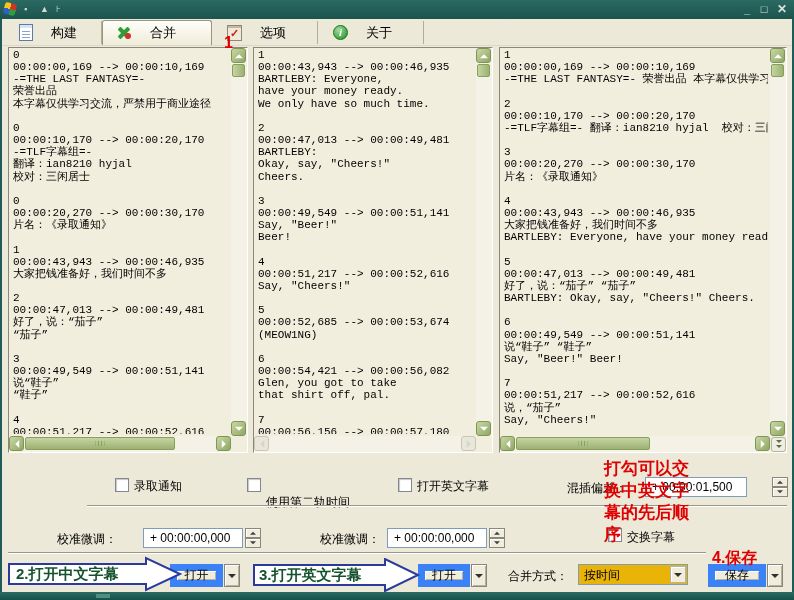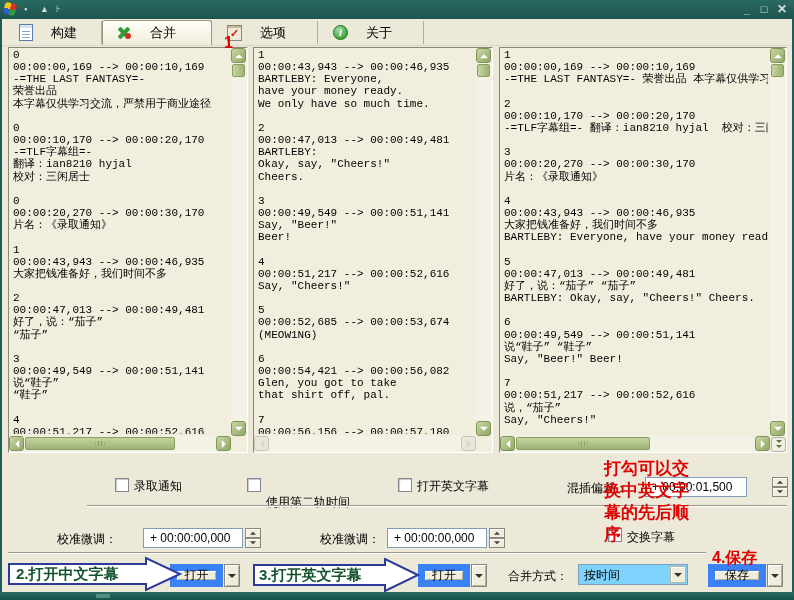--- a/index.html
+++ b/index.html
@@ -102,21 +102,21 @@
   .spin-ud .u::after{border-bottom-color:#404040;transform:translate(-50%,-70%);}
   .spin-ud .d::after{border-top-color:#404040;transform:translate(-50%,-30%);}
 
   .xbtn{position:absolute;height:23px;box-sizing:border-box;background:#f0eddd;border:7px solid #3b82f6;
     box-shadow:inset 1px 1px 0 #fff,inset -1px -1px 0 #b5b29e;
     display:flex;align-items:center;justify-content:center;font-size:12px;}
   .dropbtn{position:absolute;width:16px;height:23px;box-sizing:border-box;background:#f0eddd;
     border:1px solid #88867a;box-shadow:inset 1px 1px 0 #fff,inset -1px -1px 0 #b5b29e;}
   .dropbtn::after{content:"";position:absolute;left:50%;top:50%;border:4px solid transparent;
     border-top-color:#303030;transform:translate(-50%,-25%);}
-  .combo{position:absolute;height:21px;background:#7dd3fc;border:1px solid #7f9db9;box-sizing:border-box;}
+  .combo{position:absolute;height:21px;background:#eab308;border:1px solid #7f9db9;box-sizing:border-box;}
   .combo .val{position:absolute;left:5px;top:2px;font-size:12px;}
   .combo .cbtn{position:absolute;right:1px;top:1px;bottom:1px;width:16px;background:#f0eddd;
     border:1px solid #b5b29e;box-sizing:border-box;box-shadow:inset 1px 1px 0 #fff;}
   .combo .cbtn::after{content:"";position:absolute;left:50%;top:50%;border:4px solid transparent;
     border-top-color:#303030;transform:translate(-50%,-25%);}
 
   
   .red-note{position:absolute;color:#e00000;font-weight:bold;z-index:40;}
   #note-step1{left:224px;top:34px;font-size:16px;}
   #note-swap{left:585px;top:458px;width:88px;font-size:17px;line-height:22px;word-break:break-all;margin-left:19px;}

